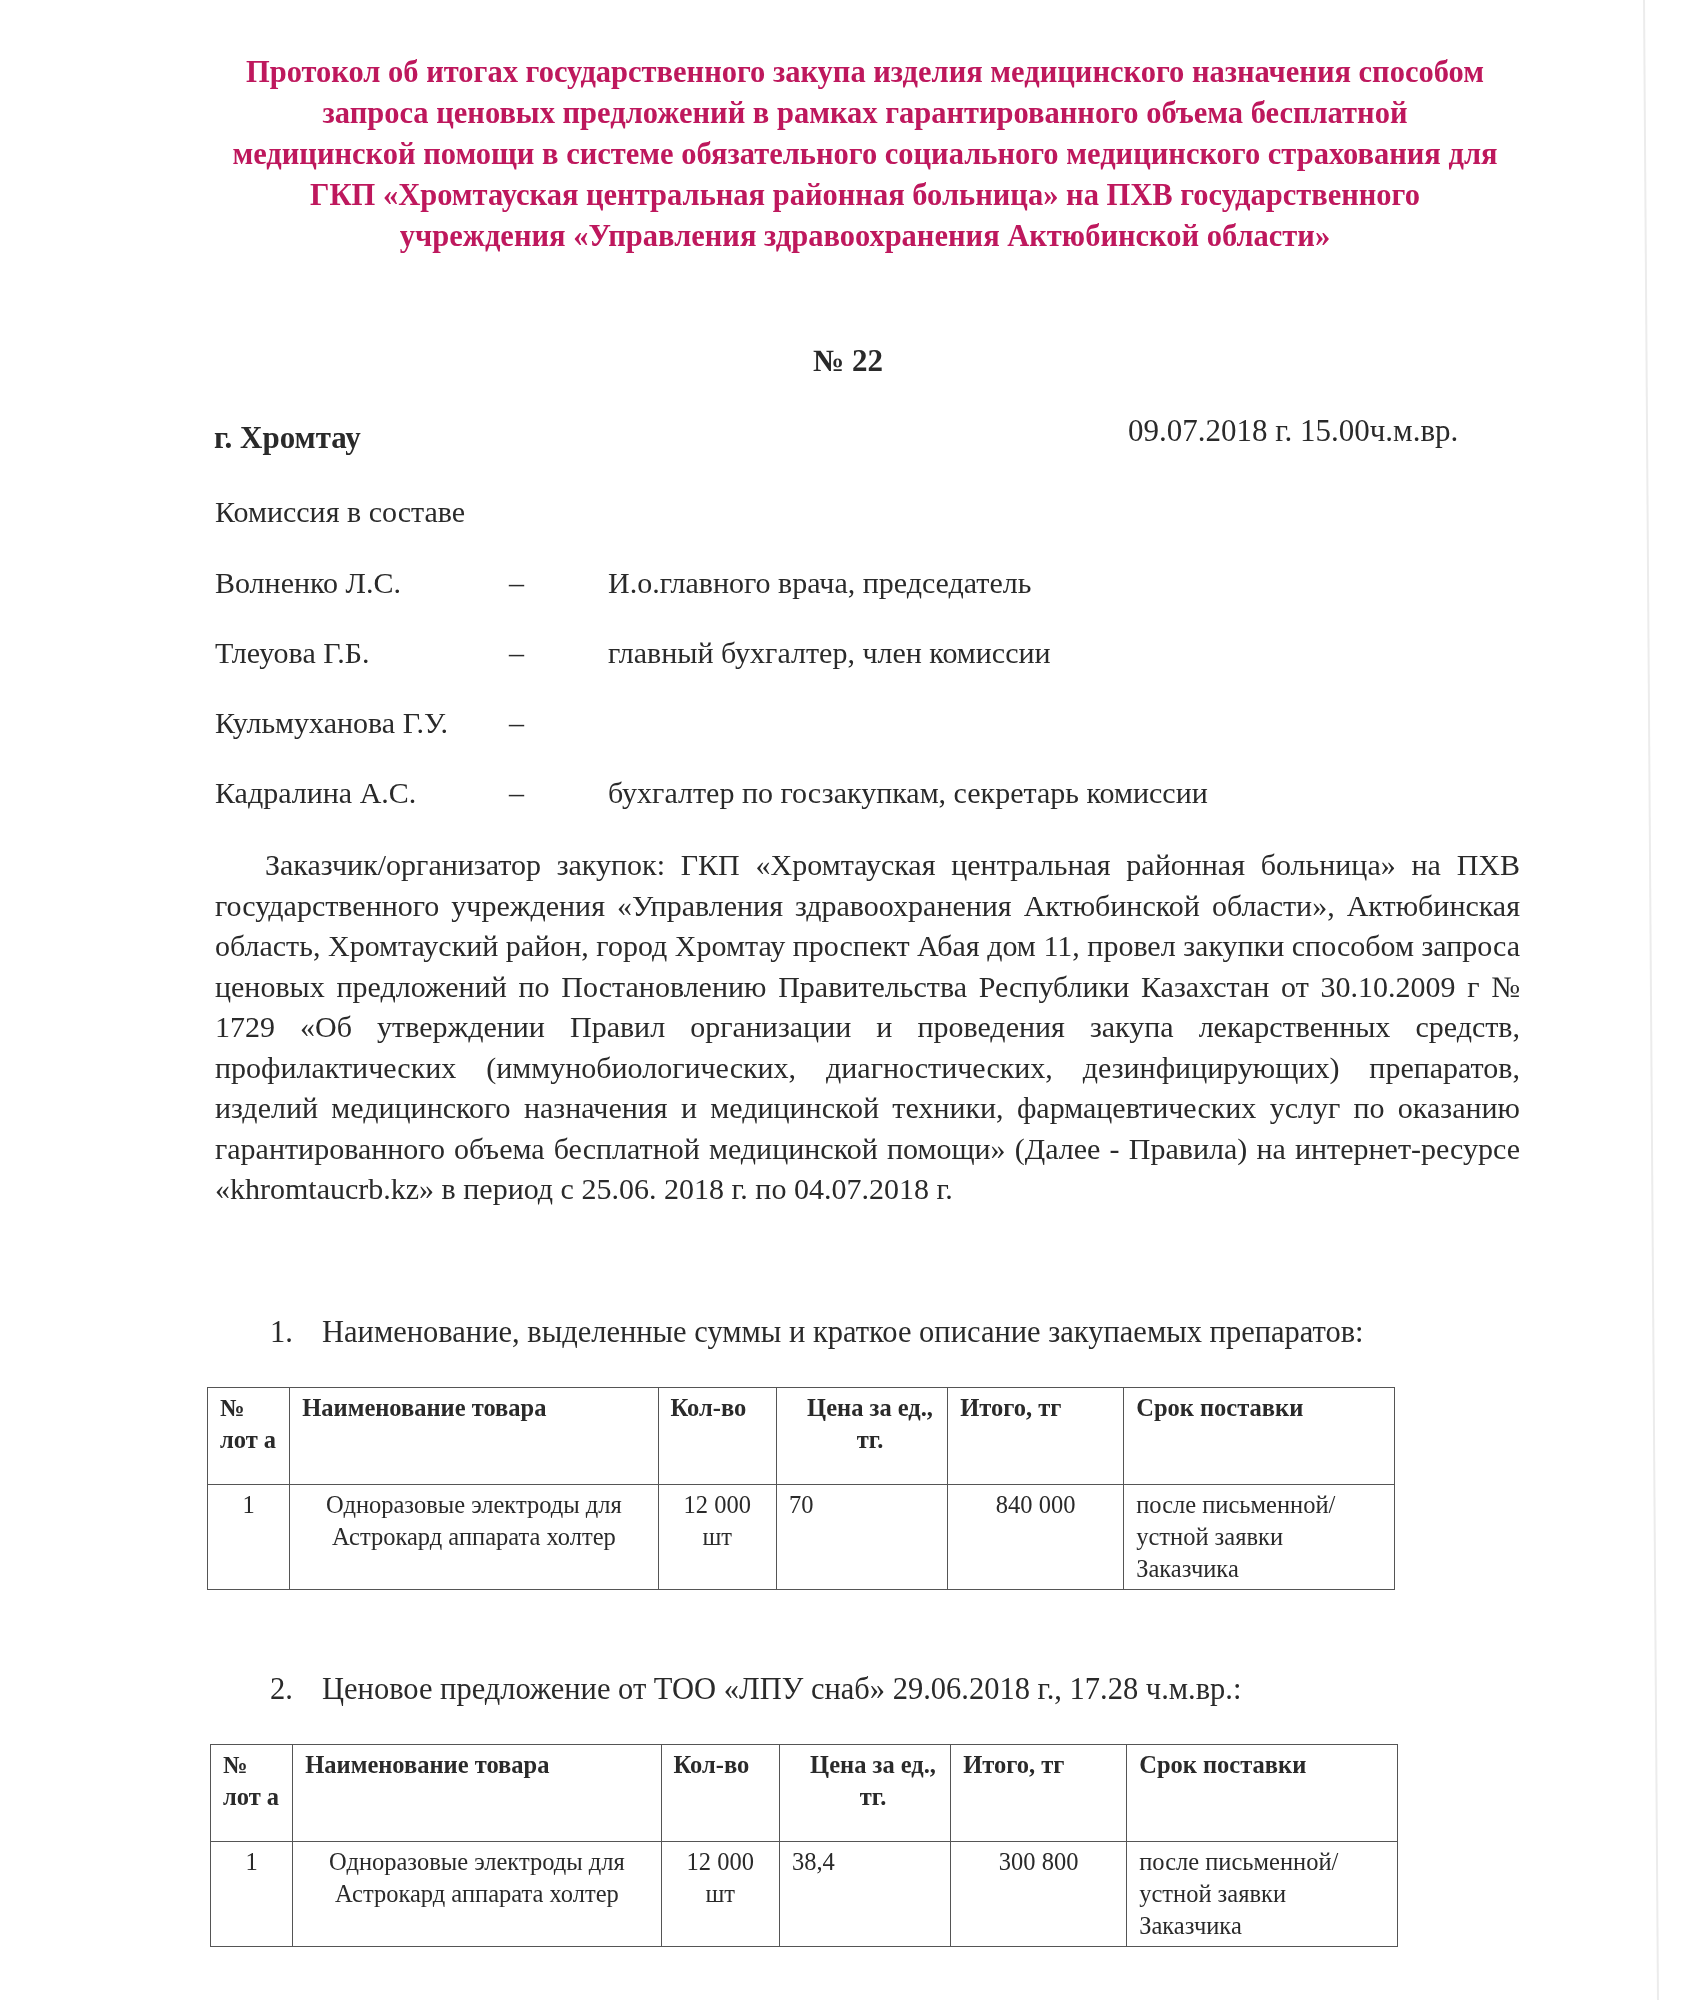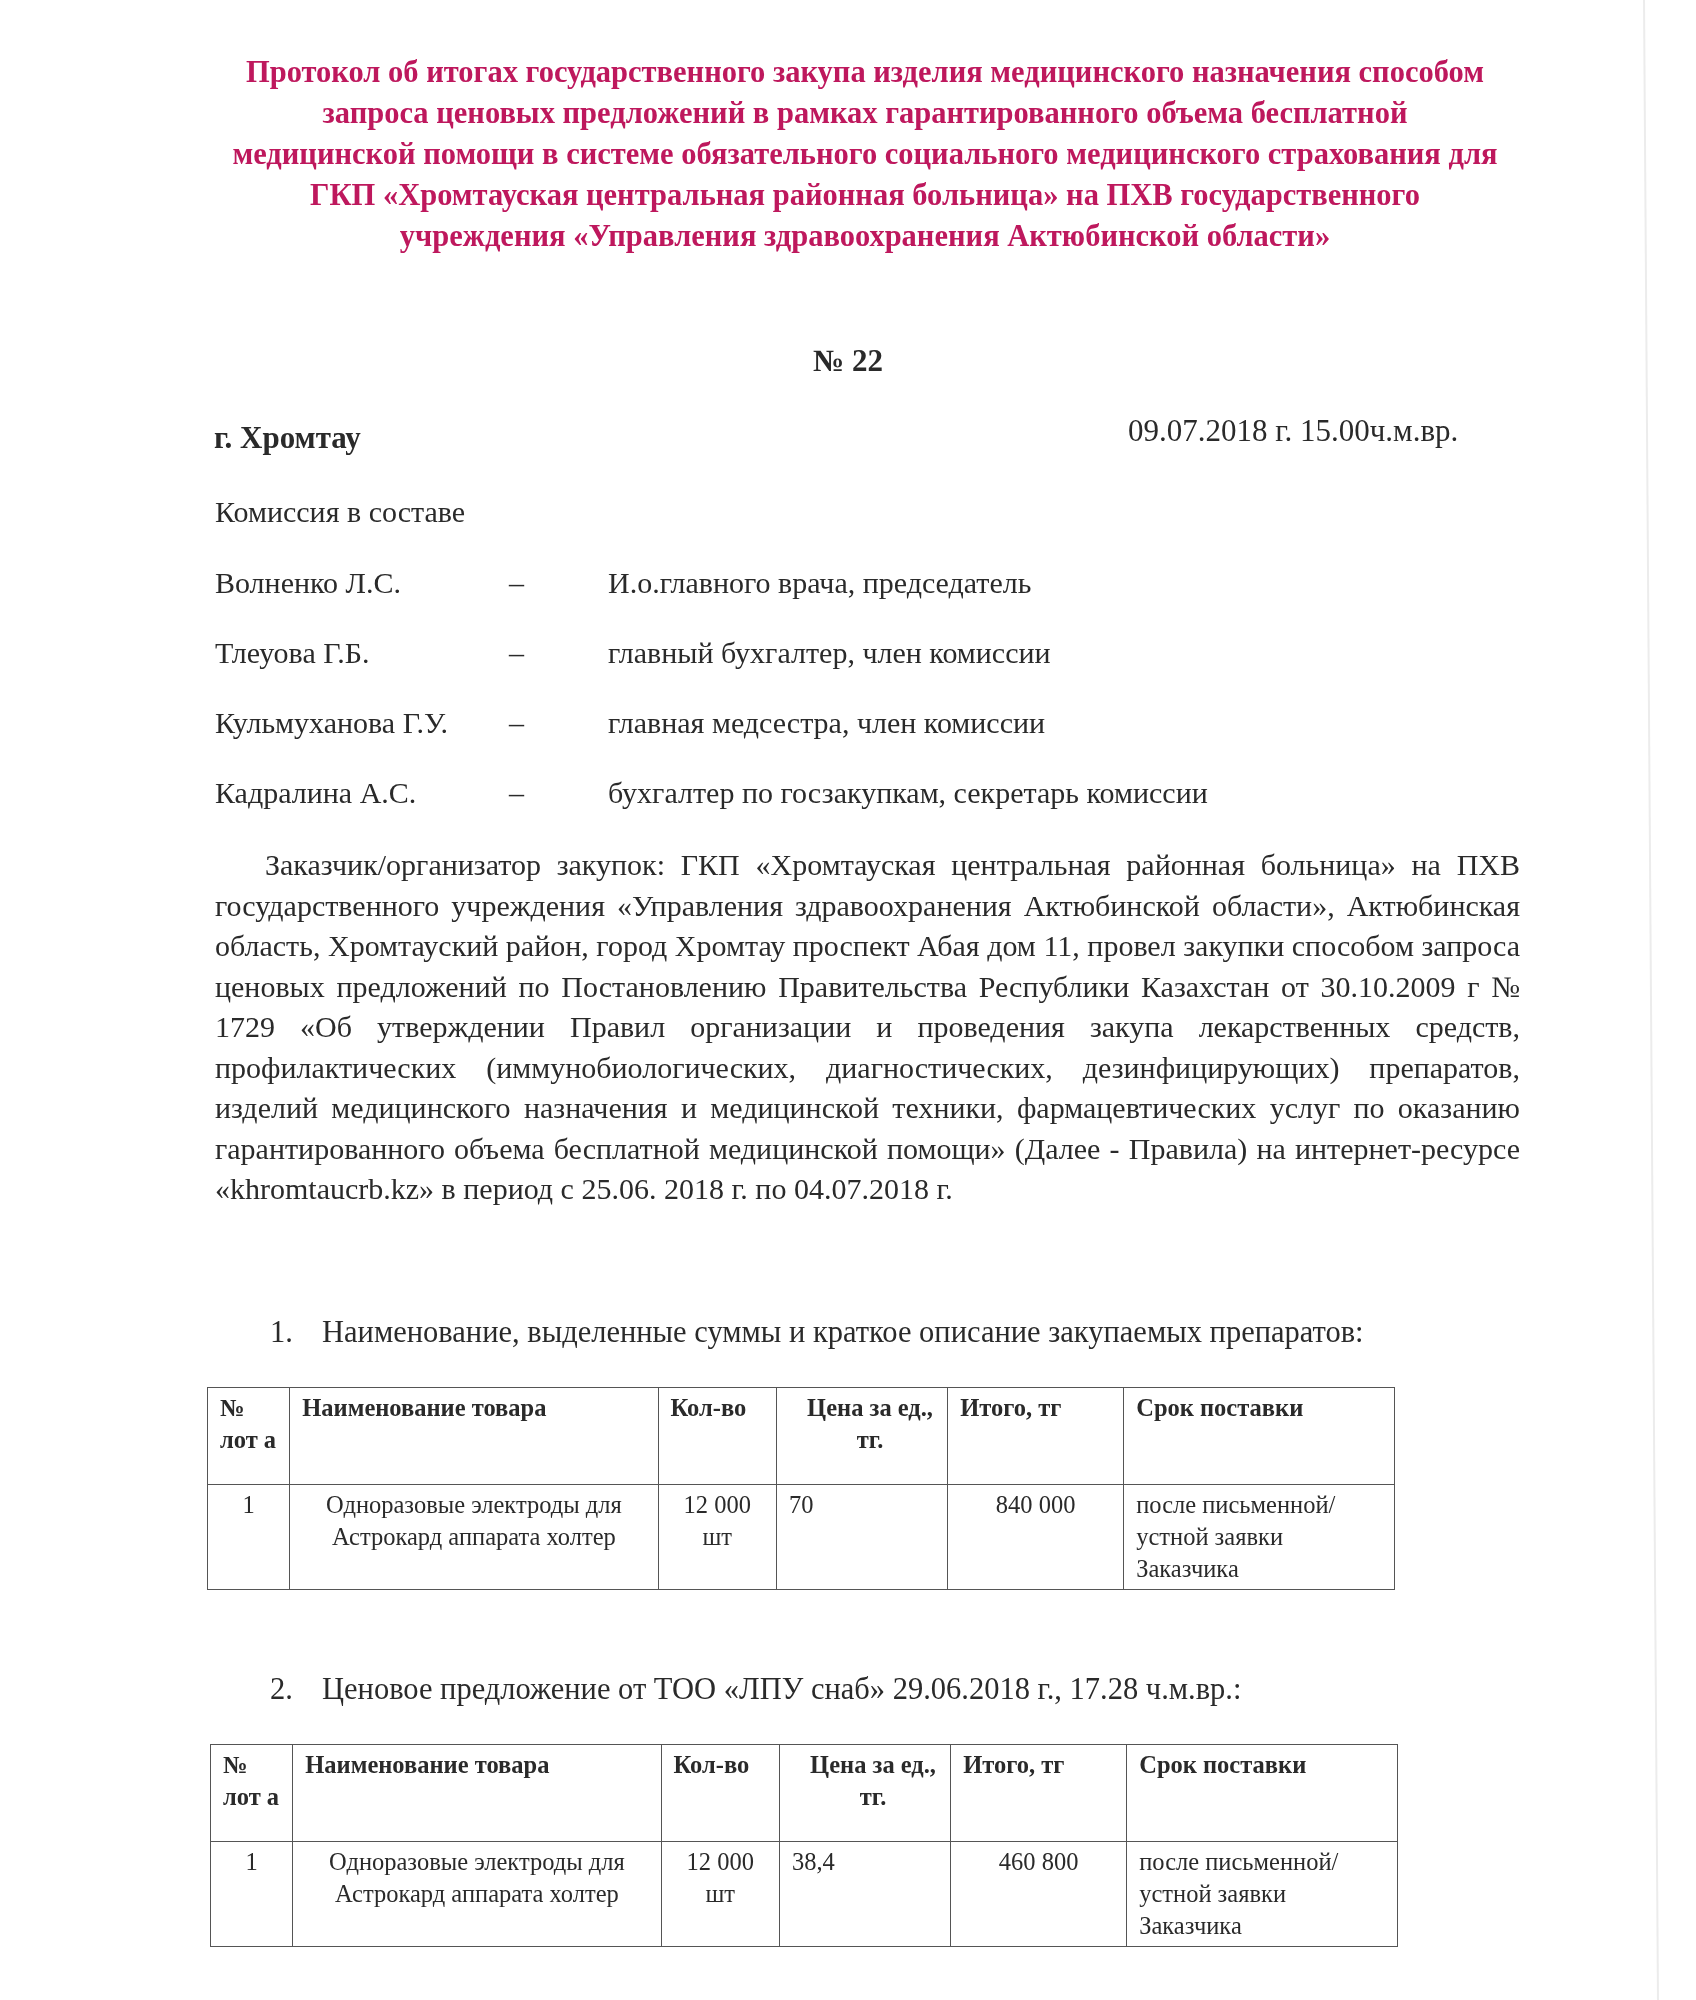--- a/index.html
+++ b/index.html
@@ -66,21 +66,20 @@
   <span class="role">И.о.главного  врача, председатель</span>
 </div>
 <div class="member" style="top:636px">
   <span class="name">Тлеуова Г.Б.</span>
   <span class="dash">–</span>
   <span class="role">главный бухгалтер, член комиссии</span>
 </div>
 <div class="member" style="top:706px">
   <span class="name">Кульмуханова Г.У.</span>
   <span class="dash">–</span>
-  <span class="role">главная медсестра, член комиссии</span>
 </div>
 <div class="member" style="top:776px">
   <span class="name">Кадралина А.С.</span>
   <span class="dash">–</span>
   <span class="role">бухгалтер по госзакупкам, секретарь комиссии</span>
 </div>
 
 <div class="paragraph"><span>Заказчик/организатор закупок: ГКП «Хромтауская центральная районная больница» на ПХВ государственного учреждения «Управления здравоохранения Актюбинской области», Актюбинская область, Хромтауский район, город Хромтау проспект Абая дом 11, провел закупки способом запроса ценовых предложений по Постановлению Правительства Республики Казахстан от 30.10.2009 г № 1729 «Об утверждении Правил организации и проведения закупа лекарственных средств, профилактических (иммунобиологических, диагностических, дезинфицирующих) препаратов, изделий медицинского назначения и медицинской техники, фармацевтических услуг по оказанию гарантированного объема бесплатной медицинской помощи» (Далее - Правила) на интернет-ресурсе «</span><a>khromtaucrb.kz</a><span>» в период с 25.06. 2018 г. по 04.07.2018 г.</span></div>
 
 <div class="section-heading" style="top:1315px">
@@ -118,17 +117,17 @@
     <th class="c-qty">Кол-во</th>
     <th class="c-price">Цена за ед., тг.</th>
     <th class="c-total">Итого, тг</th>
     <th class="c-term">Срок поставки</th>
   </tr>
   <tr>
     <td class="c-num">1</td>
     <td class="c-name">Одноразовые электроды для Астрокард аппарата холтер</td>
     <td class="c-qty">12 000 шт</td>
     <td class="c-price">38,4</td>
-    <td class="c-total">460 800</td>
+    <td class="c-total">300 800</td>
     <td class="c-term">после письменной/устной заявки Заказчика</td>
   </tr>
 </tbody>
   </table>
 
 </body></html>

